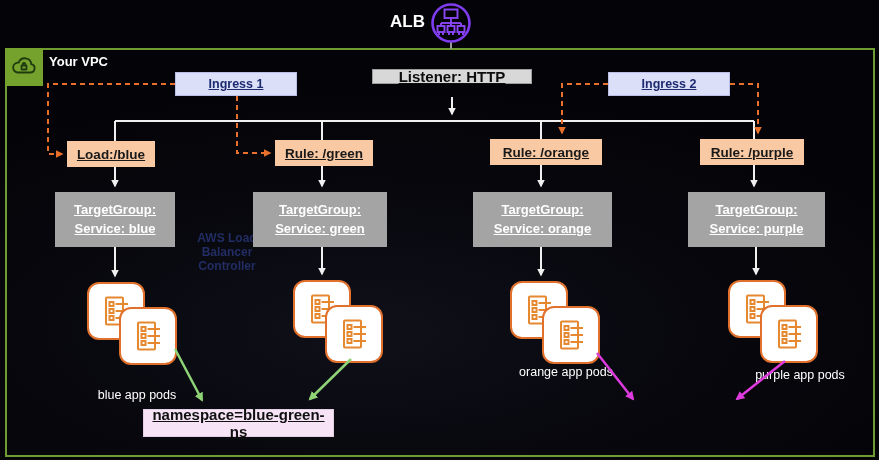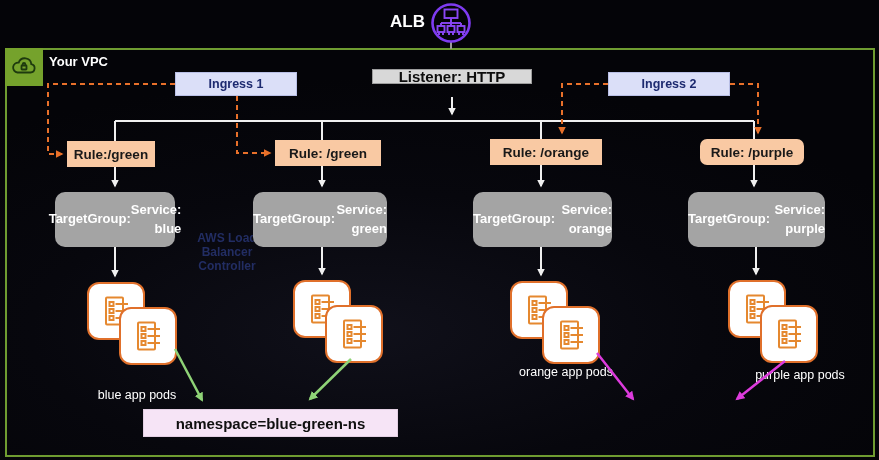--- a/index.html
+++ b/index.html
@@ -18,46 +18,46 @@
     display:flex;align-items:center;justify-content:flex-end;z-index:2;}
   .alb-circle{left:430px;top:2px;width:42px;height:42px;z-index:2;}
 
   
   .vpc{left:5px;top:48px;width:866px;height:405px;border:2px solid #6f9c31;z-index:0;}
   .vpc-icon{position:absolute;left:-2px;top:-2px;width:38px;height:38px;background:#75a22c;
     display:flex;align-items:center;justify-content:center;}
   .vpc-label{position:absolute;left:42px;top:4px;color:#fff;font-size:13px;font-weight:bold;}
 
   
-  .bx{display:flex;align-items:center;justify-content:center;text-align:center;z-index:2;box-sizing:border-box;}
+  .bx{display:flex;align-items:center;justify-content:center;text-align:center;z-index:2;box-sizing:border-box;text-decoration:underline;}
   .listener{left:372px;top:69px;width:160px;height:15px;background:#d8d8d8;border:1px solid #9d9d9d;
     color:#0d0d0d;font-size:15px;font-weight:bold;}
   .ingress{background:#dbdff8;border:1px solid #b9bfe6;color:#1d2a70;font-size:12.5px;font-weight:600;}
   .ing1{left:175px;top:72px;width:122px;height:24px;}
   .ing2{left:608px;top:72px;width:122px;height:24px;}
   .rule{background:#f9c9a3;color:#191919;font-size:13.5px;font-weight:bold;height:26px;}
   .rule-blue{left:67px;top:141px;width:88px;}
-  .rule-green{left:275px;top:140px;width:106px;}
+  .rule-green{left:275px;top:140px;width:98px;}
   .rule-orange{left:490px;top:139px;width:112px;}
-  .rule-purple{left:700px;top:139px;width:104px;border-radius:7px;}
-  .tg{background:#a4a4a4;border-radius:10px;color:#fff;font-size:13px;font-weight:600;line-height:1.45;
-    flex-direction:row;text-align:right;}
+  .rule-purple{left:700px;top:139px;width:104px;}
+  .tg{background:#a4a4a4;border-radius:0;color:#fff;font-size:13px;font-weight:600;line-height:1.45;
+    flex-direction:column;text-align:right;}
   .tg-blue{left:55px;top:192px;width:120px;height:55px;}
   .tg-green{left:253px;top:192px;width:134px;height:55px;}
   .tg-orange{left:473px;top:192px;width:139px;height:55px;}
   .tg-purple{left:688px;top:192px;width:137px;height:55px;}
 
   
   .pod{width:58px;height:58px;background:#fff;border:2.5px solid #e0702b;border-radius:12px;
     display:flex;align-items:center;justify-content:center;z-index:2;box-sizing:border-box;}
   .podlabel{color:#fff;font-size:12.5px;text-align:center;z-index:2;width:140px;}
 
   
   .ns{background:#f6e4f6;border:1px solid #e3cfe3;color:#101010;font-size:15px;font-weight:600;height:28px;}
-  .ns-left{left:143px;top:409px;width:255px;}
+  .ns-left{left:143px;top:409px;width:191px;}
   .ns-right{left:572px;top:410px;width:246px;}
 
   
   .controller{left:188px;top:232px;width:78px;color:#222d63;font-size:12px;font-weight:bold;
     text-align:center;line-height:1.15;z-index:1;}
 </style>
 </head>
 <body>
 
 <div id="canvas">
@@ -127,21 +127,21 @@
   <div class="abs controller">
     <div>AWS Load</div>
     <div>Balancer</div>
     <div>Controller</div>
   </div>
 
   <div class="abs bx listener">Listener: HTTP</div>
   <div class="abs bx ingress ing1">Ingress 1</div>
   <div class="abs bx ingress ing2">Ingress 2</div>
 
-  <div class="abs bx rule rule-blue">Rule:/green</div>
+  <div class="abs bx rule rule-blue">Load:/blue</div>
   <div class="abs bx rule rule-green">Rule: /green</div>
   <div class="abs bx rule rule-orange">Rule: /orange</div>
   <div class="abs bx rule rule-purple">Rule: /purple</div>
 
   <div class="abs bx tg tg-blue">
     <div>TargetGroup:</div>
     <div>Service: blue</div>
   </div>
   <div class="abs bx tg tg-green">
     <div>TargetGroup:</div>

